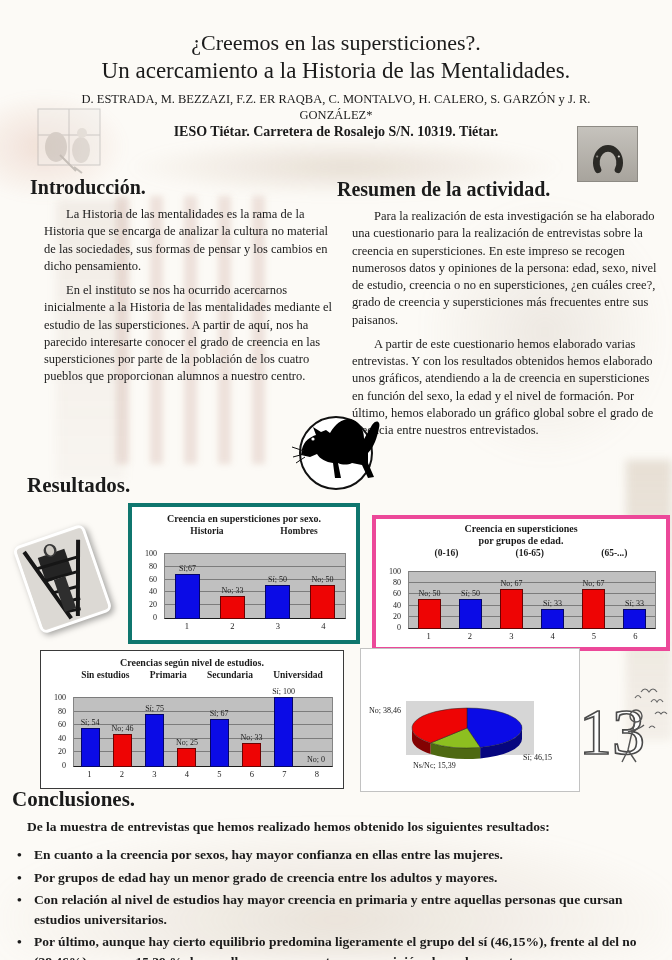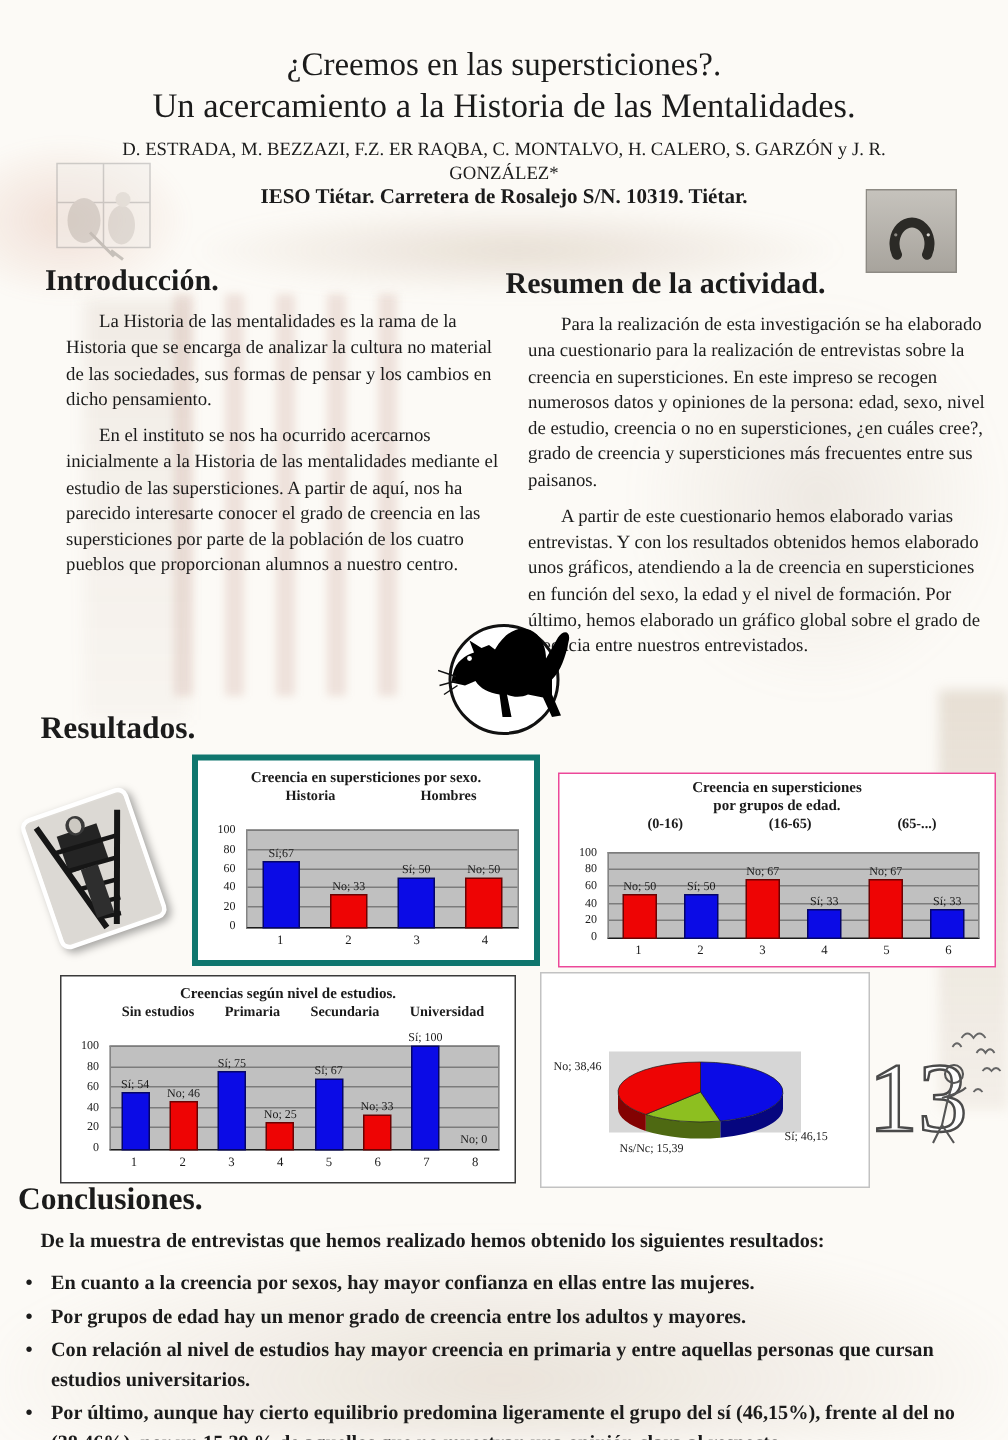--- a/index.html
+++ b/index.html
@@ -36,21 +36,21 @@
   .intro-text{left:44px;top:206px;width:292px;}
   .resumen-text{left:352px;top:208px;width:312px;}
   .cat{left:292px;top:407px;width:100px;height:90px;}
   .ladder{left:25px;top:533px;width:69px;height:86px;transform:rotate(-19deg);
           background:#dedbd6;border:3px solid #fff;border-radius:7px;box-shadow:2px 3px 6px rgba(0,0,0,.35);overflow:hidden;}
   .thirteen{left:577px;top:684px;width:92px;height:92px;}
 
   
   .chart{position:absolute;background:#fff;}
   .c1{left:128px;top:503px;width:224px;height:133px;border:4px solid #0f766e;}
-  .c2{left:372px;top:515px;width:290px;height:128px;border:1px solid #ec4899;}
+  .c2{left:372px;top:515px;width:290px;height:128px;border:4px solid #ec4899;}
   .c3{left:40px;top:650px;width:302px;height:137px;border:1px solid #3a3a3a;}
   .c4{left:360px;top:648px;width:218px;height:142px;border:1px solid #c2c2c2;}
   .bc-title{text-align:center;font-weight:bold;font-size:10px;padding-top:6px;line-height:1.2;}
   .c2 .bc-title{padding-top:4px;}
   .c4 .bc-title{font-size:10.5px;padding-top:8px;}
   .bc-groups{display:flex;justify-content:space-around;font-weight:bold;font-size:9.5px;margin:1px 10px 0 30px;}
   .bc-yaxis{position:absolute;left:2px;width:26px;font-size:8px;text-align:right;}
   .bc-yaxis span{position:absolute;right:3px;transform:translateY(50%);}
   .bc-plot{position:absolute;left:32px;right:10px;background:#c0c0c0;border:1px solid #848484;border-bottom:1px solid #1a1a1a;}
   .c1 .bc-yaxis,.c1 .bc-plot{top:46px;height:64px;}

